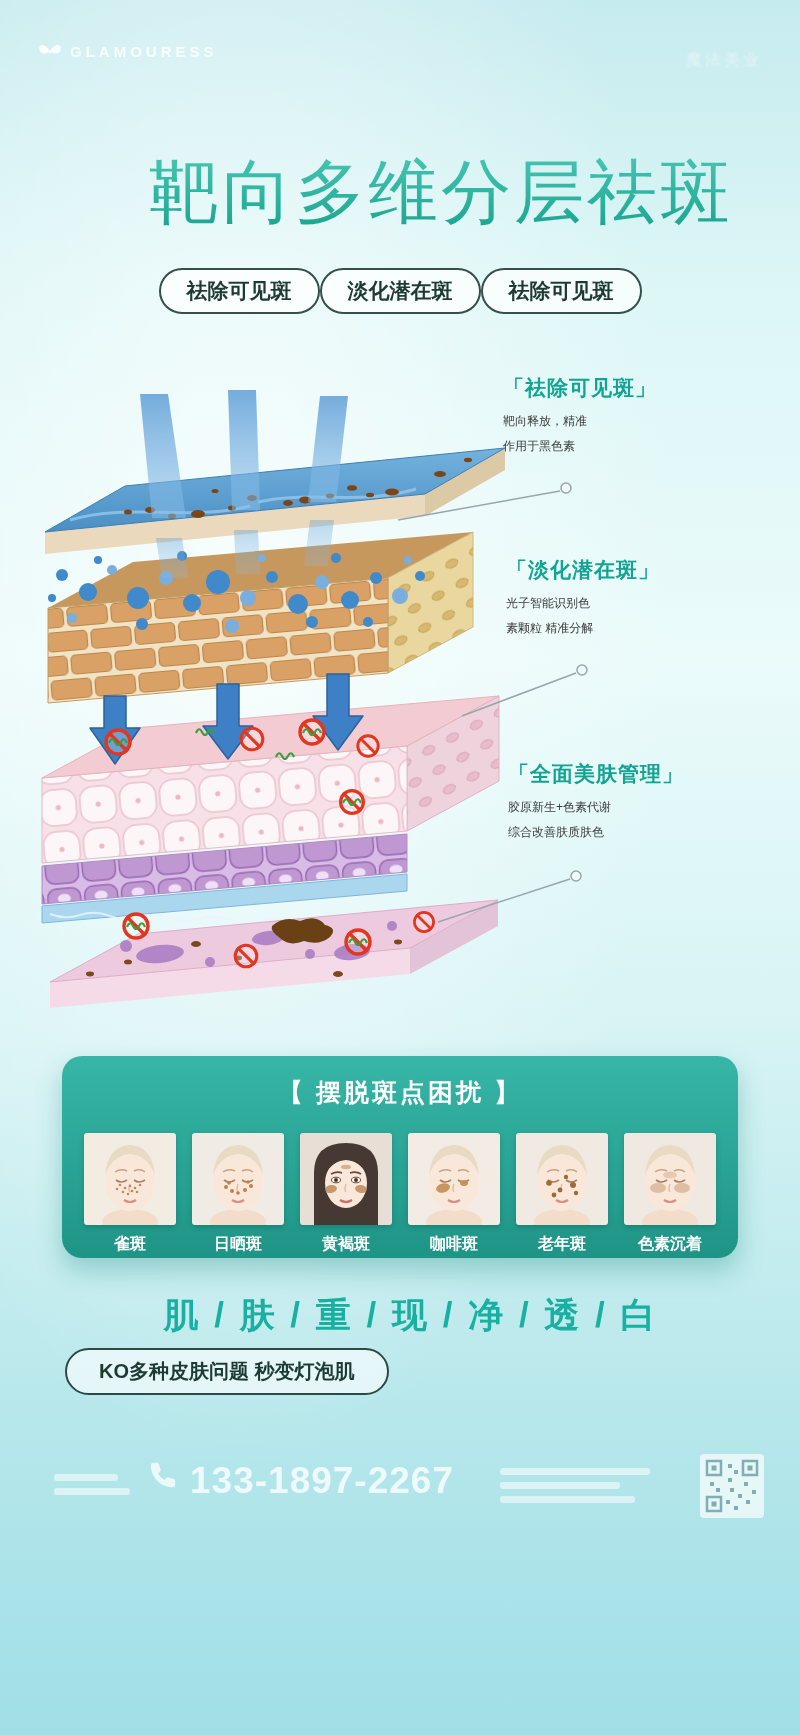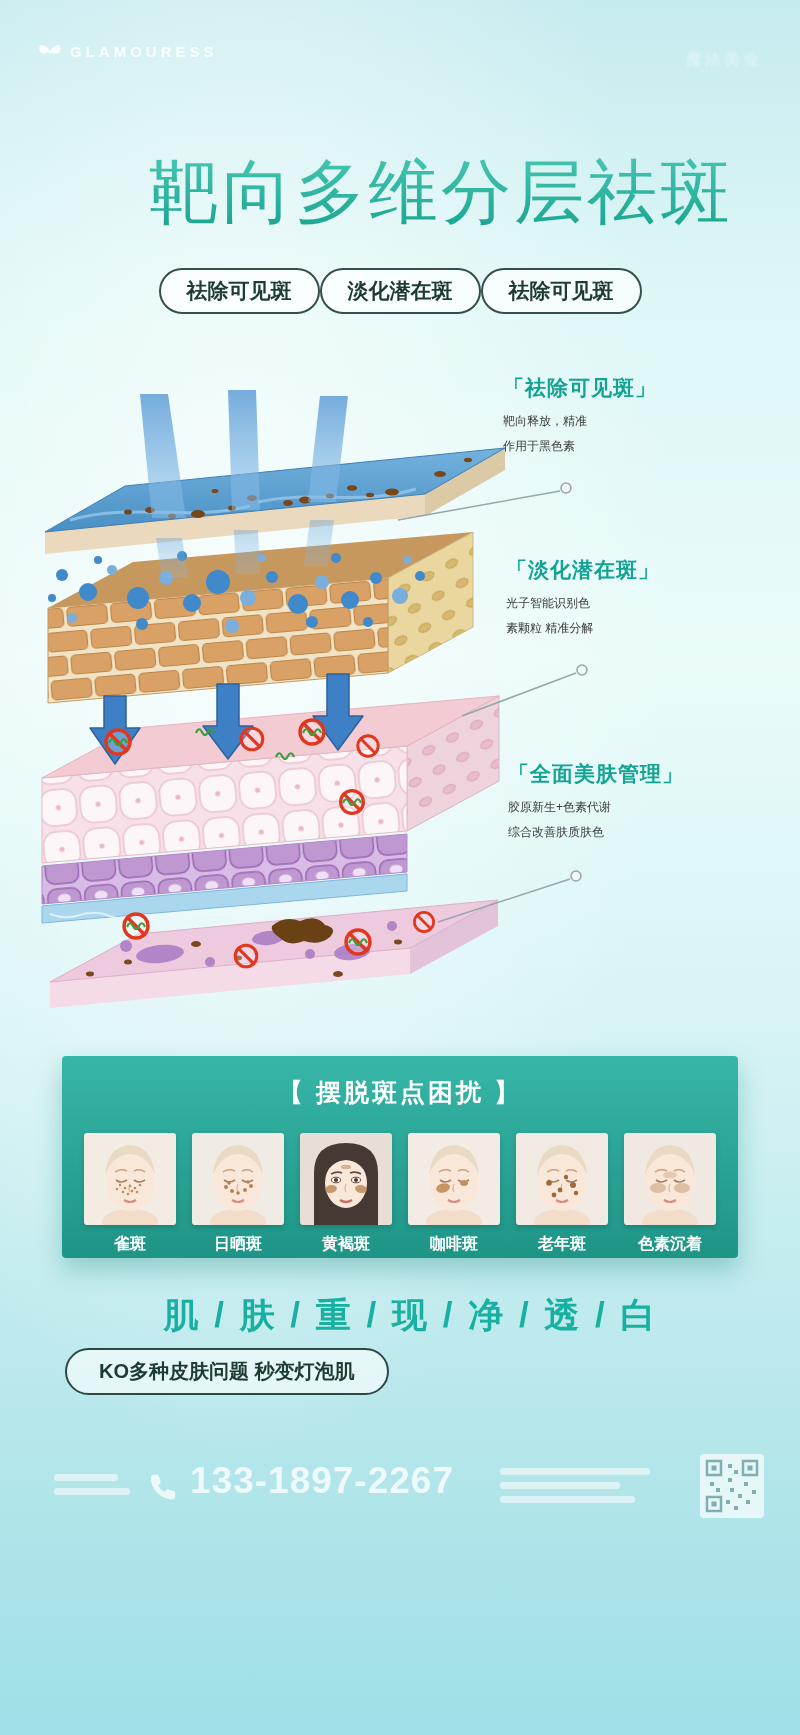--- a/index.html
+++ b/index.html
@@ -31,21 +31,21 @@
   .diagram-svg{position:absolute;top:370px;left:0;width:800px;height:660px;}
   
   .annotation{position:absolute;width:215px;}
   .ann-title{font-size:21px;font-weight:800;color:#12a493;letter-spacing:1px;margin-bottom:10px;}
   .ann-line{font-size:12px;color:#3c3c3c;line-height:1.5;font-weight:500;margin-top:7px;}
   .ann1{left:503px;top:374px;}
   .ann2{left:506px;top:556px;}
   .ann3{left:508px;top:760px;}
   
   .panel{
-    position:absolute;top:1056px;left:62px;width:676px;height:202px;border-radius:4px;
+    position:absolute;top:1056px;left:62px;width:676px;height:202px;border-radius:20px;
     background:linear-gradient(180deg,#37b6a7 0%,#1e9486 100%);
     box-shadow:0 12px 26px rgba(30,140,130,0.35);
   }
   .panel-title{margin-top:20px;text-align:center;font-size:25px;font-weight:800;letter-spacing:3px;color:#ffffff;}
   .cards{display:flex;justify-content:center;gap:16px;margin-top:24px;}
   .card{width:92px;display:flex;flex-direction:column;align-items:center;}
   .face{width:92px;height:92px;border-radius:3px;overflow:hidden;box-shadow:0 2px 5px rgba(0,60,55,0.25);}
   .face svg{display:block;}
   .card-label{margin-top:9px;font-size:16px;color:#ffffff;font-weight:600;white-space:nowrap;}
   
@@ -54,21 +54,21 @@
   .sub-pill{
     display:inline-block;padding:8px 32px;border:2px solid #2c4a43;border-radius:999px;
     background:rgba(255,255,255,0.6);font-size:20px;font-weight:600;color:#1d3a33;
   }
   
   .footer{position:absolute;top:1450px;left:0;right:0;height:110px;}
   .f-left{position:absolute;left:54px;top:24px;}
   .f-left i, .f-right i{display:block;height:7px;background:rgba(255,255,255,0.55);border-radius:3px;margin-bottom:7px;}
   .f-left i:nth-child(1){width:64px;}
   .f-left i:nth-child(2){width:76px;}
-  .f-phone{position:absolute;left:148px;top:10px;display:flex;align-items:flex-end;gap:12px;
+  .f-phone{position:absolute;left:148px;top:10px;display:flex;align-items:flex-start;gap:12px;
     color:rgba(255,255,255,0.78);font-size:37px;font-weight:800;letter-spacing:1px;filter:blur(0.4px);}
   .f-right{position:absolute;left:500px;top:18px;}
   .f-right i:nth-child(1){width:150px;}
   .f-right i:nth-child(2){width:120px;}
   .f-right i:nth-child(3){width:135px;}
   .f-qr{position:absolute;right:36px;top:4px;width:64px;height:64px;}
 </style>
 </head>
 <body>
 

